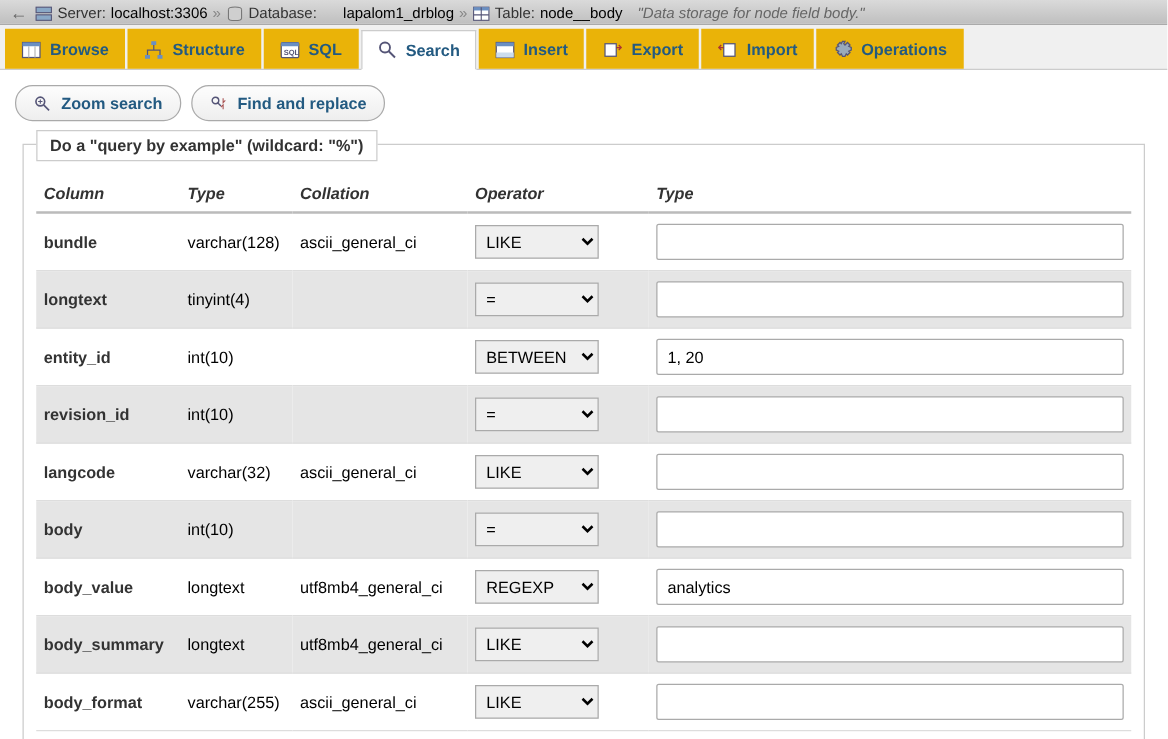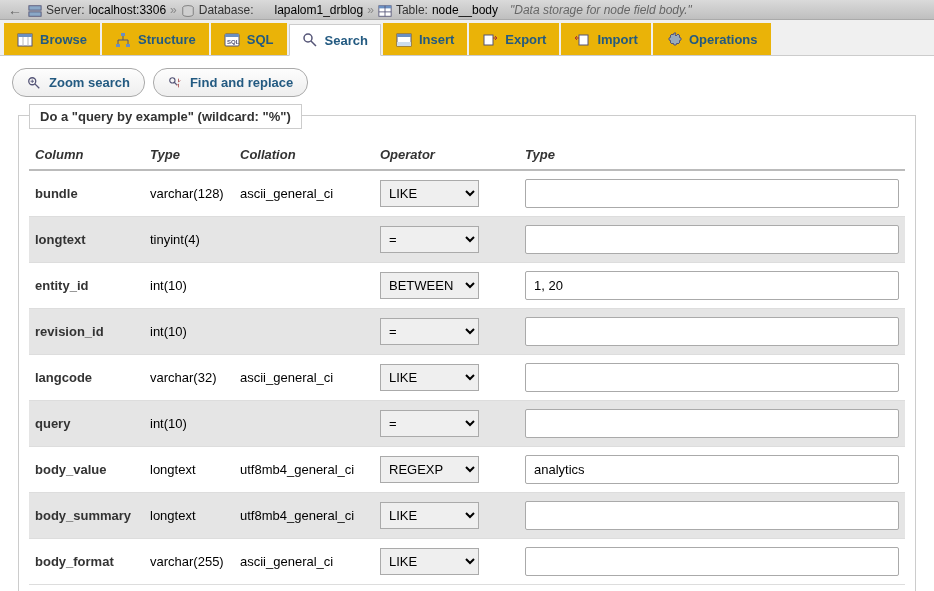--- a/index.html
+++ b/index.html
@@ -320,21 +320,21 @@
             <td><input type="text" class="val" style=""></td>
           </tr>
           <tr>
             <td class="colname">langcode</td>
             <td class="type">varchar(32)</td>
             <td class="coll">ascii_general_ci</td>
             <td><select class="op"><option>=</option><option>&gt;</option><option>&gt;=</option><option>&lt;</option><option>&lt;=</option><option>!=</option><option selected="">LIKE</option><option>LIKE %...%</option><option>NOT LIKE</option><option>REGEXP</option><option>BETWEEN</option><option>IN (...)</option><option>NOT IN (...)</option><option>IS NULL</option><option>IS NOT NULL</option></select></td>
             <td><input type="text" class="val" style=""></td>
           </tr>
           <tr>
-            <td class="colname">query</td>
+            <td class="colname">body</td>
             <td class="type">int(10)</td>
             <td class="coll"></td>
             <td><select class="op"><option>=</option><option>&gt;</option><option>&gt;=</option><option>&lt;</option><option>&lt;=</option><option>!=</option><option>LIKE</option><option>LIKE %...%</option><option>NOT LIKE</option><option>REGEXP</option><option>BETWEEN</option><option>IN (...)</option><option>NOT IN (...)</option><option>IS NULL</option><option>IS NOT NULL</option></select></td>
             <td><input type="text" class="val" style=""></td>
           </tr>
           <tr>
             <td class="colname">body_value</td>
             <td class="type">longtext</td>
             <td class="coll">utf8mb4_general_ci</td>
             <td><select class="op"><option>=</option><option>&gt;</option><option>&gt;=</option><option>&lt;</option><option>&lt;=</option><option>!=</option><option>LIKE</option><option>LIKE %...%</option><option>NOT LIKE</option><option selected="">REGEXP</option><option>BETWEEN</option><option>IN (...)</option><option>NOT IN (...)</option><option>IS NULL</option><option>IS NOT NULL</option></select></td>

